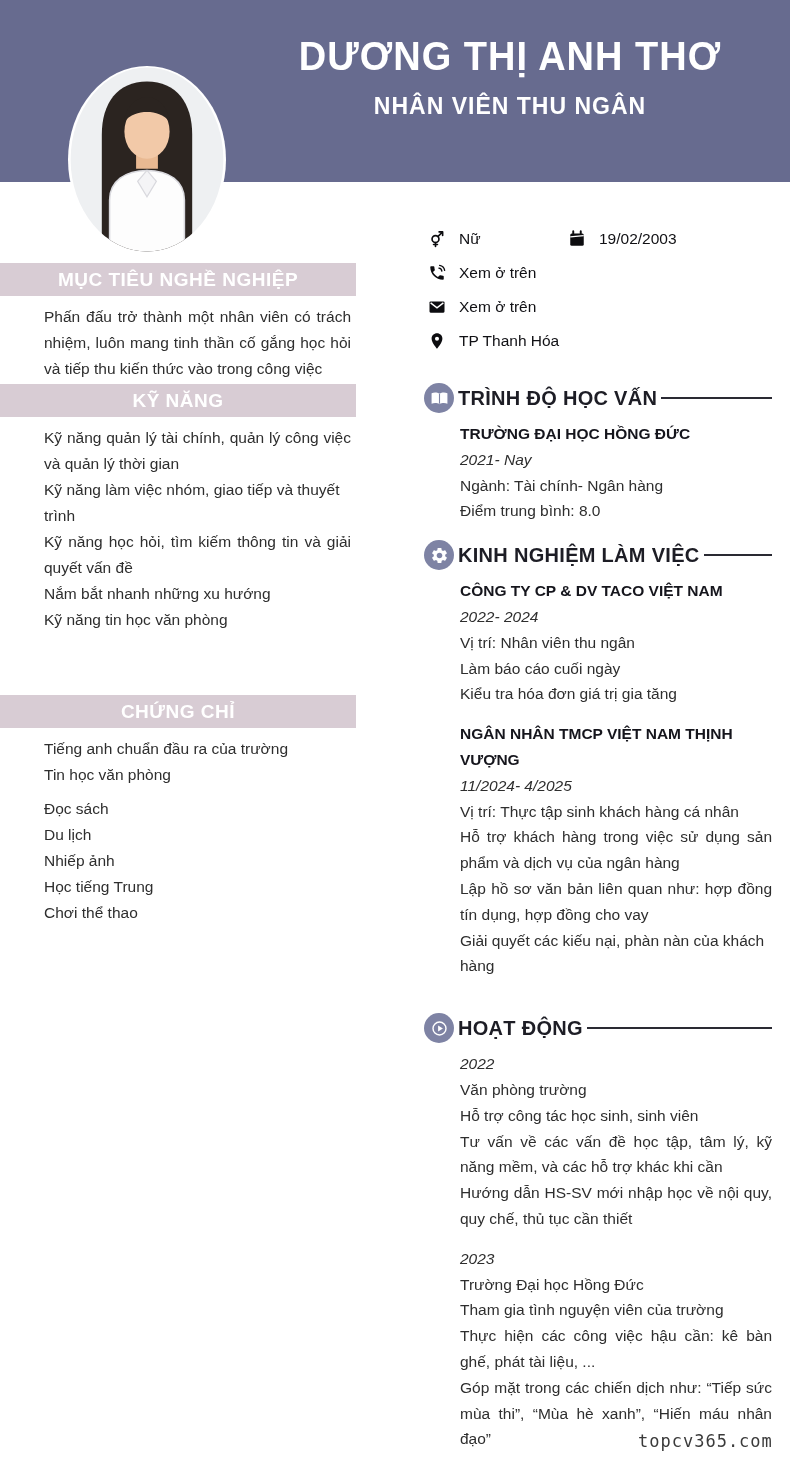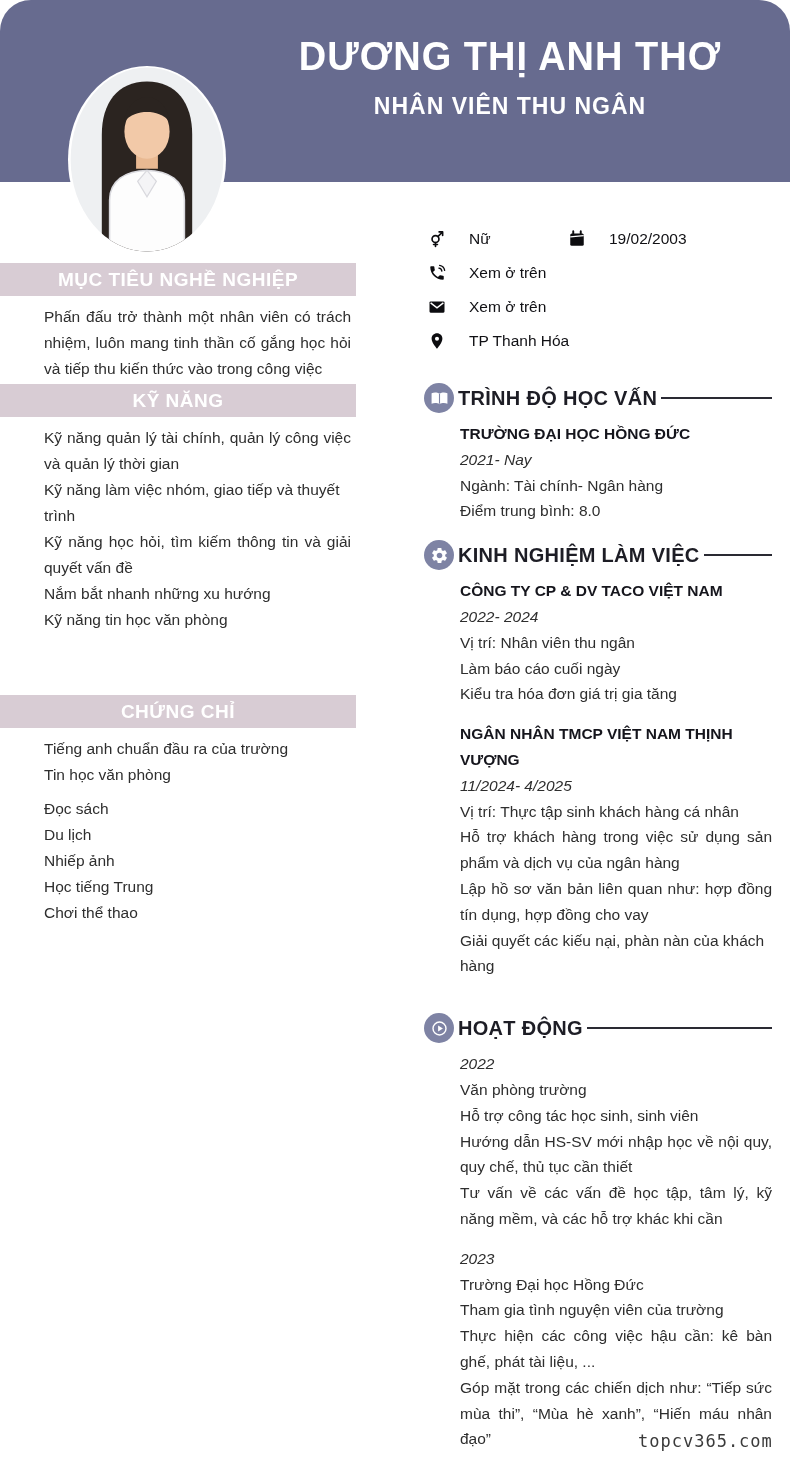--- a/index.html
+++ b/index.html
@@ -1,34 +1,34 @@
 <!DOCTYPE html>
 <html style="--header-bg: #676b8f; --section-bar-bg: #d8ccd4; --badge-bg: #7e83a4; --title-text: #1d1d25; --body-text: #2e2e2e; --divider: #2a2a33;"><head>
 <meta charset="utf-8">
 <style>
   html,body { margin:0; padding:0; background:#fff; }
   .page { position:relative; width:790px; height:1463px; background:#fff; overflow:hidden;
-          font-family:"Liberation Sans", sans-serif;border-radius:31px; }
+          font-family:"Liberation Sans", sans-serif; }
 
   
   .header { position:absolute; top:0; left:0; width:790px; height:182px;
             background:var(--header-bg,#676b8f); }
   .header-text { position:absolute; left:280px; top:36px; width:460px; text-align:center; color:#fff; }
   .name { margin:0; font-size:38px; font-weight:bold; letter-spacing:1px; line-height:1.1;
           transform:scaleY(1.06); }
   .subtitle { margin-top:15px; font-size:23px; font-weight:bold; letter-spacing:1px; }
 
   .avatar-wrap { position:absolute; left:68px; top:66px; width:158px; height:187px;
                  border-radius:50%; background:#fff; overflow:hidden; z-index:2; }
   .avatar-wrap svg { width:100%; height:100%; display:block; }
 
   
   .info { position:absolute; left:428px; top:222px; width:348px; color:#101014; }
   .info-row { display:flex; align-items:center; height:34px; font-size:15.5px; }
-  .cell { display:flex; align-items:center; gap:23px; }
+  .cell { display:flex; align-items:center; gap:13px; }
   .cell-first { width:140px; }
   .icn { width:18px; height:18px; flex:0 0 18px; color:#0c0c0f; }
   .icn svg { width:100%; height:100%; display:block; }
 
   
   .left-col { position:absolute; left:0; top:263px; width:356px; }
   .lbar { height:33px; background:var(--section-bar-bg,#d8ccd4); color:#fff; font-size:19px;
           font-weight:bold; letter-spacing:.5px; display:flex; align-items:center; justify-content:center; }
   .lbody { padding:8px 5px 0 44px; font-size:15.5px; line-height:26px;
            color:var(--body-text,#2e2e2e); margin:0; }
@@ -231,22 +231,22 @@
           </svg>
         </span>
         <span class="rtitle">HOẠT ĐỘNG</span>
         <span class="rline"></span>
       </div>
       <div class="rbody">
         <div>
           <div class="period">2022</div>
           <div>Văn phòng trường</div>
           <div>Hỗ trợ công tác học sinh, sinh viên</div>
+          <div class="justify">Tư vấn về các vấn đề học tập, tâm lý, kỹ năng mềm, và các hỗ trợ khác khi cần</div>
           <div class="justify">Hướng dẫn HS-SV mới nhập học về nội quy, quy chế, thủ tục cần thiết</div>
-          <div class="justify">Tư vấn về các vấn đề học tập, tâm lý, kỹ năng mềm, và các hỗ trợ khác khi cần</div>
         </div>
         <div class="entry2">
           <div class="period">2023</div>
           <div>Trường Đại học Hồng Đức</div>
           <div>Tham gia tình nguyện viên của trường</div>
           <div class="justify">Thực hiện các công việc hậu cần: kê bàn ghế, phát tài liệu, ...</div>
           <div class="justify">Góp mặt trong các chiến dịch như: “Tiếp sức mùa thi”, “Mùa hè xanh”, “Hiến máu nhân đạo”</div>
         </div>
       </div>
     </section>

